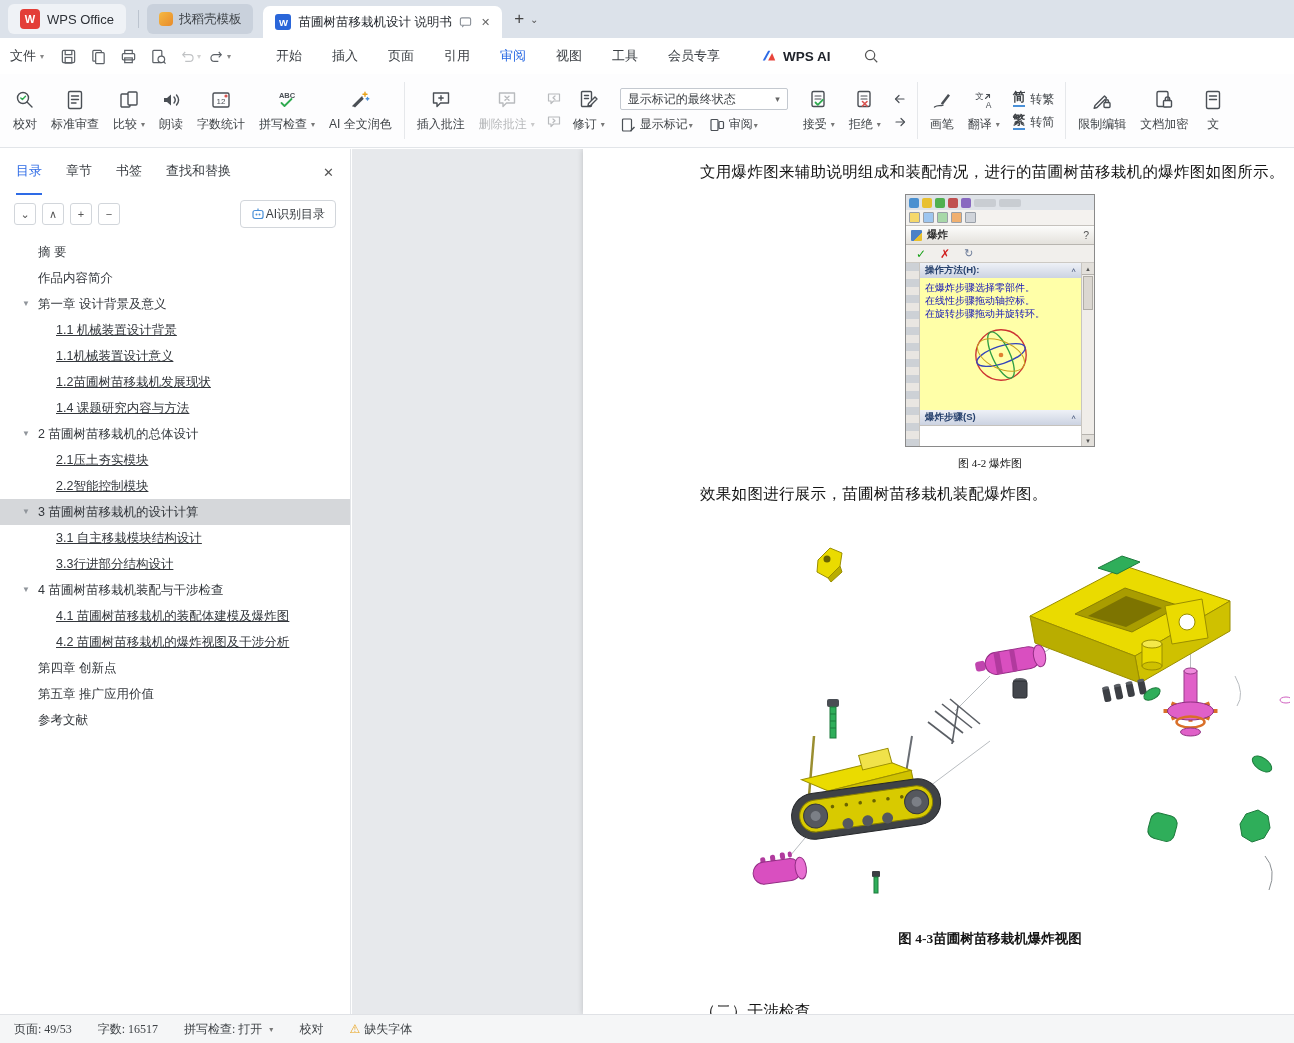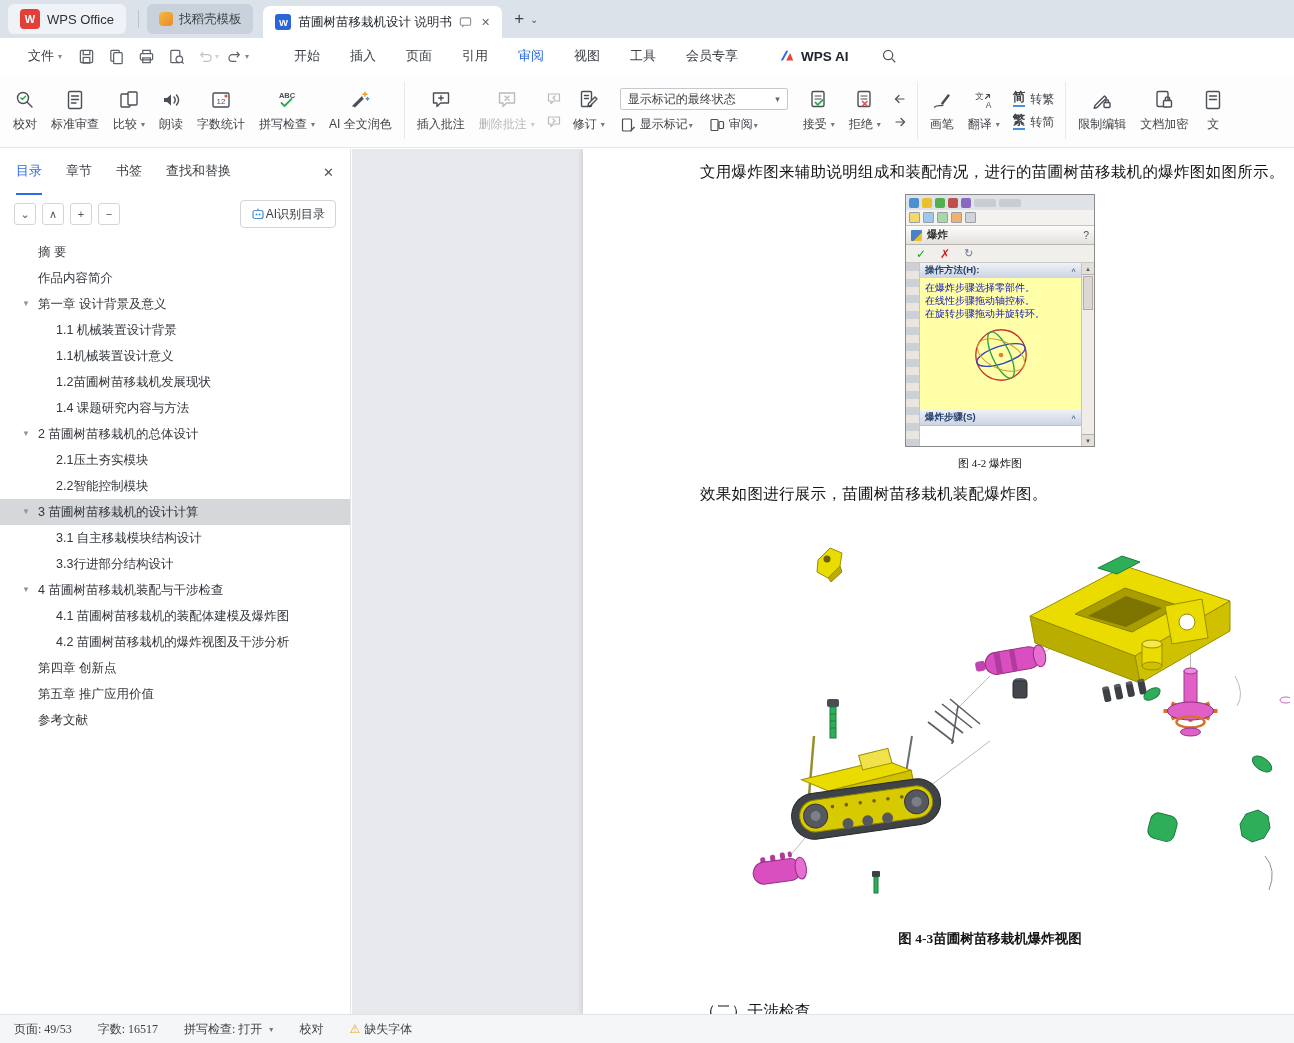--- a/index.html
+++ b/index.html
@@ -13,21 +13,21 @@
   .home-label{font-size:13px;color:#2c3036;}
   .tdiv{width:1px;height:18px;background:#bcc4cf;margin:0 8px;}
   .ttab{display:flex;align-items:center;gap:6px;height:30px;padding:0 12px;border-radius:6px;background:#c9d1dc;font-size:12.5px;color:#3c4045;margin-right:10px;}
   .ticon{width:14px;height:14px;border-radius:4px;background:linear-gradient(135deg,#f5b942,#e88a2a);}
   .dtab{display:flex;align-items:center;gap:7px;height:32px;padding:0 12px;border-radius:7px 7px 0 0;background:#fff;font-size:12.5px;color:#24282e;align-self:flex-end;}
   .wicon{width:16px;height:16px;border-radius:3px;background:#2a66d9;color:#fff;font-size:9.5px;font-weight:bold;display:flex;align-items:center;justify-content:center;}
   .tclose{font-size:11px;color:#666;margin-left:2px;}
   .plus{font-size:17px;color:#444;margin:0 6px 0 12px;}
   .tcaret{font-size:10px;color:#555;}
   
-  .menubar{position:absolute;left:0;top:38px;right:0;height:36px;background:#fff;display:flex;align-items:center;padding:0 28px;box-sizing:border-box;font-size:13px;color:#3c4045;}
+  .menubar{position:absolute;left:0;top:38px;right:0;height:36px;background:#fff;display:flex;align-items:center;padding:0 10px;box-sizing:border-box;font-size:13px;color:#3c4045;}
   .mfile{display:flex;align-items:center;gap:4px;margin-right:16px;}
   .mb-icons{display:flex;align-items:center;gap:13px;margin-right:12px;}
   .mb-icons svg,.uicon svg{display:block;}
   .uwrap{display:flex;align-items:center;gap:2px;margin-right:8px;}
   .mcaret{font-size:8px;color:#888;}
   .mtabs{display:flex;margin-left:22px;}
   .mtab{padding:0 15px;height:36px;display:flex;align-items:center;box-sizing:border-box;}
   .mtab.active{color:#2567e3;}
   .wpsai{display:flex;align-items:center;gap:6px;margin-left:26px;font-weight:bold;font-size:13.5px;color:#20242c;}
   .msearch{margin-left:32px;display:flex;align-items:center;}
@@ -55,21 +55,21 @@
   .sidebar{position:absolute;left:0;top:149px;bottom:29px;width:351px;background:#fff;border-right:1px solid #e4e6e9;box-sizing:border-box;display:flex;flex-direction:column;}
   .sb-head{height:46px;display:flex;align-items:center;padding:0 16px;gap:24px;font-size:13px;color:#3c4045;flex:none;}
   .sb-tab{height:100%;display:flex;align-items:center;border-bottom:2px solid transparent;box-sizing:border-box;}
   .sb-tab.active{color:#2e6be6;border-color:#2e6be6;}
   .sb-close{margin-left:auto;font-size:13px;color:#555;}
   .sb-tools{height:38px;display:flex;align-items:center;padding:0 14px;gap:6px;flex:none;}
   .sq{width:22px;height:22px;border:1px solid #d2d6db;border-radius:3px;display:flex;align-items:center;justify-content:center;font-size:11px;color:#555;background:#fff;box-sizing:border-box;}
   .ai-btn{margin-left:auto;height:26px;border:1px solid #d2d6db;border-radius:4px;padding:0 10px;display:flex;gap:1px;align-items:center;font-size:12px;color:#3c4045;background:#fff;}
   .toc{padding-top:6px;font-size:12.5px;color:#33373c;overflow:hidden;}
   .toc-row{height:26px;display:flex;align-items:center;position:relative;padding-left:38px;white-space:nowrap;}
-  .toc-row.lv2{padding-left:56px;}
+  .toc-row.lv2{padding-left:56px;text-decoration:underline;}
   .toc-row.sel{background:#d5d7da;}
   .arr{position:absolute;left:22px;top:9px;font-size:8px;color:#90959b;line-height:1;}
   
   .docarea{position:absolute;left:352px;top:149px;right:0;bottom:29px;background:#e7e9ec;overflow:hidden;}
   .page{position:absolute;left:231px;top:0;width:760px;height:100%;background:#fff;box-shadow:0 0 6px rgba(0,0,0,.18);overflow:hidden;}
   .ser{font-family:"Liberation Serif","DejaVu Serif",serif;color:#151515;}
   .p1{left:117px;top:13px;font-size:15.5px;white-space:nowrap;letter-spacing:.3px;}
   .cap1{left:312px;top:307px;width:190px;text-align:center;font-size:11px;white-space:nowrap;}
   .p2{left:117px;top:335px;font-size:15.5px;white-space:nowrap;letter-spacing:.3px;}
   .cap2{left:107px;top:781px;width:600px;text-align:center;font-size:13.5px;font-weight:bold;white-space:nowrap;}

